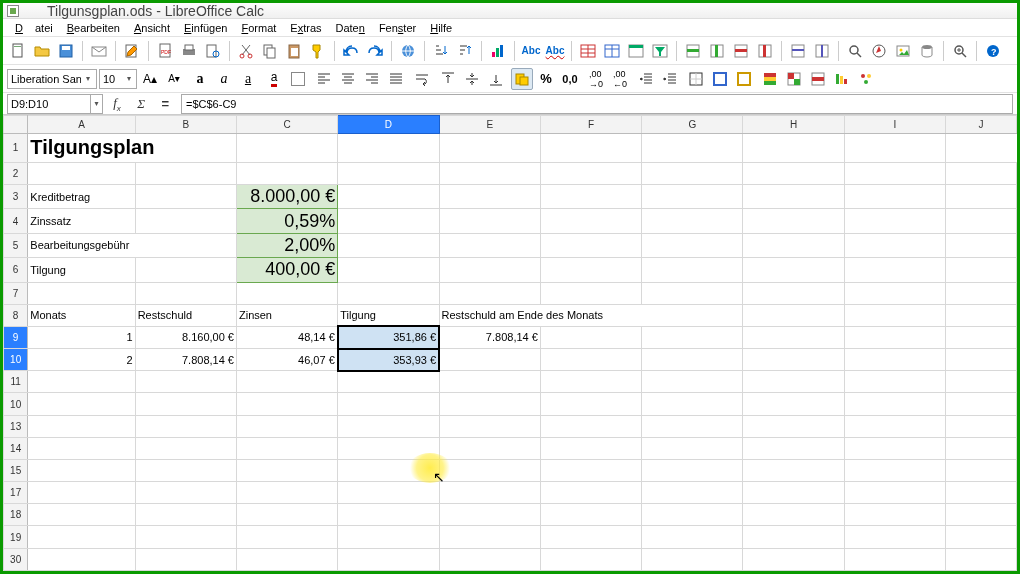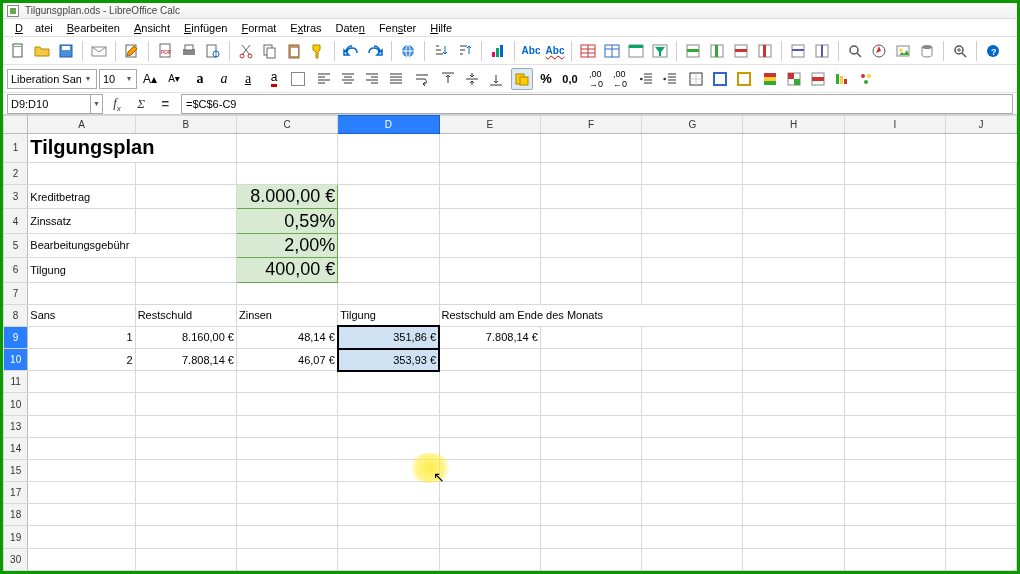--- a/index.html
+++ b/index.html
@@ -3,21 +3,21 @@
 <meta charset="utf-8">
 <style>
 * { box-sizing: border-box; margin: 0; padding: 0; font-family: "Liberation Sans", Arial, sans-serif; }
 html, body { width: 1020px; height: 574px; overflow: hidden; background: #fff; }
 body { border: 3px solid #0a9a00; display: flex; flex-direction: column; font-size: 11px; color: #000; }
 
 
 .titlebar { height: 16px; background: linear-gradient(#fdfdfd,#f0f0f0); display: flex; align-items: center; padding: 0 4px; gap: 6px; border-bottom: 1px solid #ddd; }
 .titlebar .doc-icon { width: 12px; height: 12px; background: #fff; border: 1px solid #888; position: relative; }
 .titlebar .doc-icon::after { content:""; position:absolute; inset:2px; background:#6aa84f; }
-.titlebar .title-text { font-size: 10px; color: #444; }
+.titlebar .title-text { font-size: 14px; color: #444; margin-left: 22px; }
 
 
 .menubar { height: 18px; display: flex; align-items: center; gap: 2px; padding: 0 6px; border-bottom: 1px solid #e2e2e2; }
 .menubar span { font-size: 11px; padding: 1px 6px; cursor: default; }
 .menubar span u { text-decoration: underline; }
 
 
 .toolbar { height: 28px; display: flex; align-items: center; gap: 2px; padding: 0 4px; border-bottom: 1px solid #e2e2e2; flex-shrink: 0; }
 .toolbar .sep { width: 1px; height: 20px; background: #ccc; margin: 0 3px; }
 .tb-btn { width: 22px; height: 22px; display: flex; align-items: center; justify-content: center; border: 1px solid transparent; border-radius: 2px; cursor: default; }
@@ -620,21 +620,21 @@
           <td></td>
           <td></td>
           <td></td>
           <td></td>
           <td></td>
           <td></td>
           <td></td>
         </tr>
 <tr>
           <th>8</th>
-  <td class="hdr-cell">Sans</td>
+  <td class="hdr-cell">Monats</td>
   <td class="hdr-cell">Restschuld</td>
   <td class="hdr-cell">Zinsen</td>
   <td class="hdr-cell">Tilgung</td>
   <td class="hdr-cell" colspan="3">Restschuld am Ende des Monats</td>
   <td></td>
           <td></td>
           <td></td>
         </tr>
 <tr>
           <th class="row-selected">9</th>

